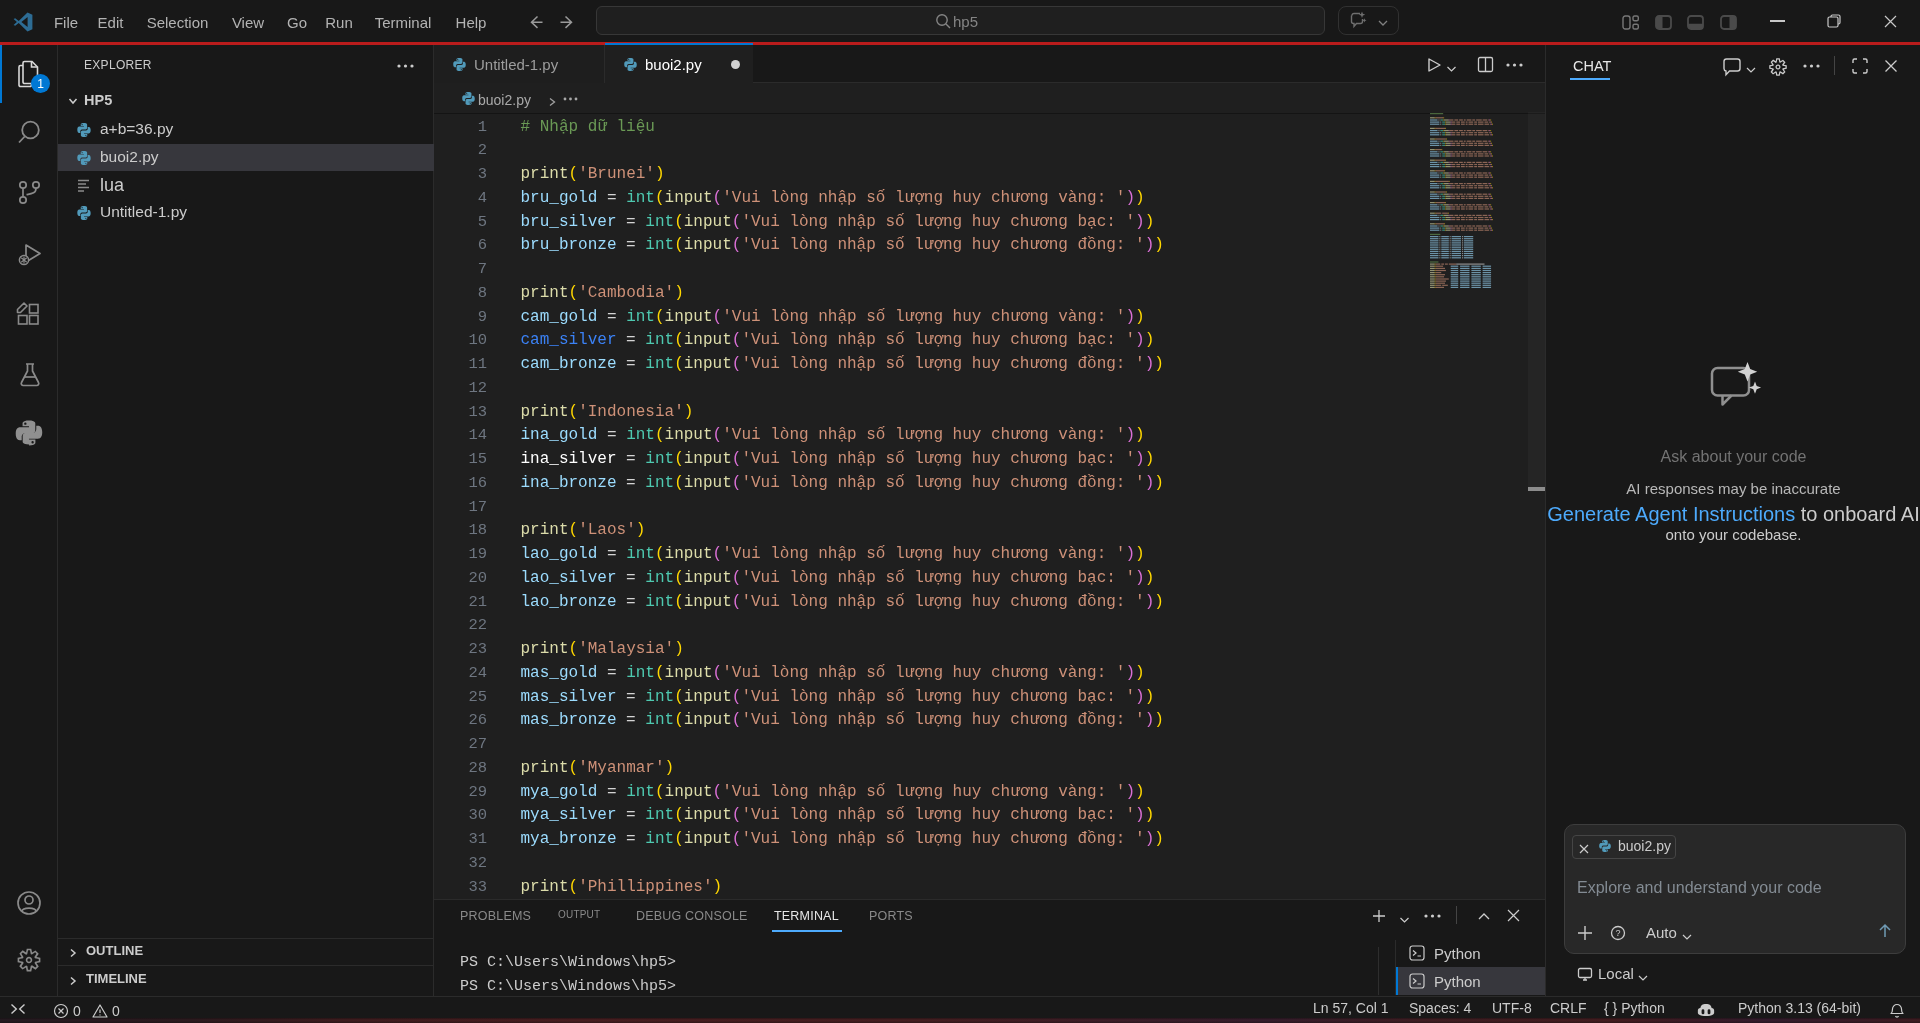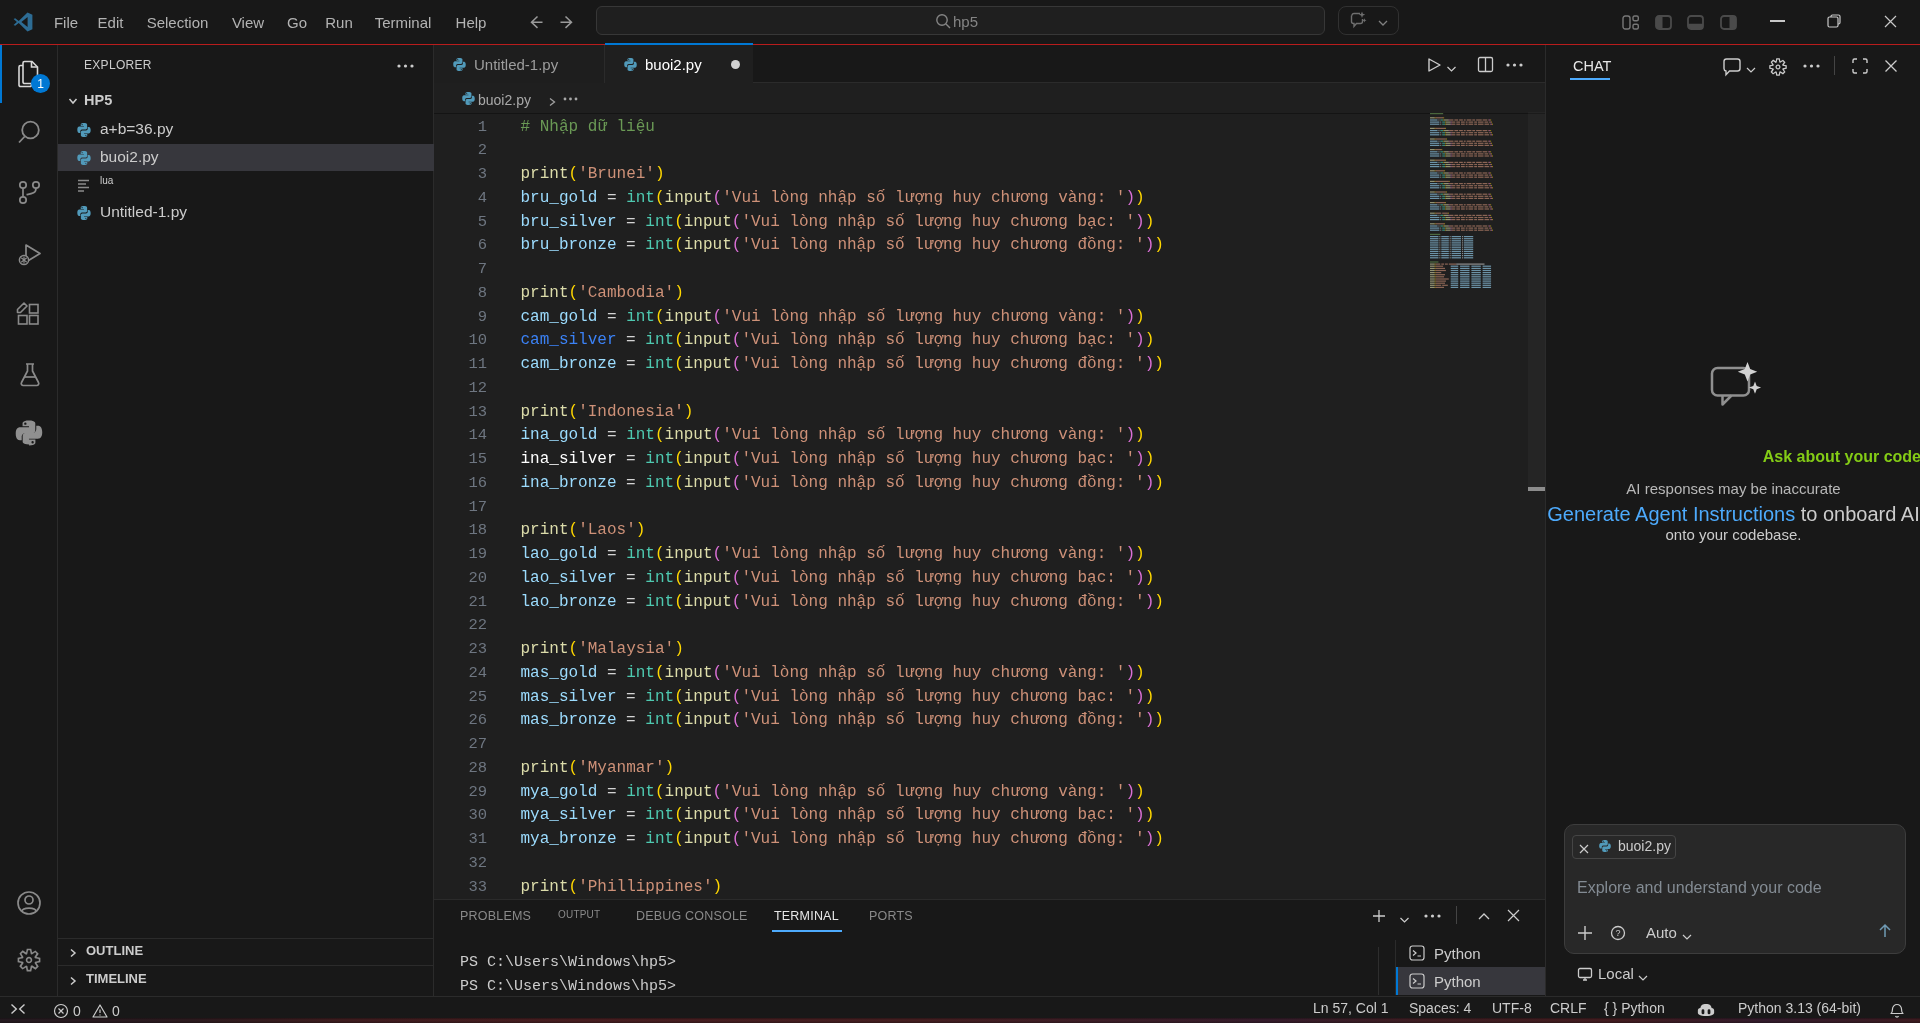--- a/index.html
+++ b/index.html
@@ -1,20 +1,20 @@
 <!DOCTYPE html>
 <html><head><meta charset="utf-8"><style>
 
 *{margin:0;padding:0;box-sizing:border-box}
 html,body{width:1920px;height:1023px;overflow:hidden;background:#1f1f1f;
  font-family:"Liberation Sans",sans-serif;color:#cccccc;}
 .abs{position:absolute}
 i{font-style:normal}
 #title{position:absolute;left:0;top:0;width:1920px;height:45px;background:#181818;
- border-bottom:1px solid #b91c1c}
+ border-bottom:3px solid #b91c1c}
 .menu{position:absolute;top:0;height:45px;display:flex;align-items:center;
  font-size:15px;color:#b3b3b3}
 #abar{position:absolute;left:0;top:45px;width:58px;height:951px;
  background:#181818;border-right:1px solid #2b2b2b}
 #sidebar{position:absolute;left:58px;top:45px;width:376px;
  height:951px;background:#181818;border-right:1px solid #2b2b2b}
 #editor{position:absolute;left:434px;top:45px;width:1111px;
  height:951px;background:#1f1f1f}
 #chat{position:absolute;left:1545px;top:45px;width:375px;
  height:951px;background:#181818;border-left:1px solid #2b2b2b}
@@ -167,21 +167,21 @@
 <div class="abs" style="left:18px;top:104.5px"><svg width="16" height="16" viewBox="0 0 16 16">
         <g fill="#519aba">
           <path d="M7.88 1.1c-3.35 0-3.14 1.45-3.14 1.45l.004 1.5h3.2v.45H3.47s-2.15-.24-2.15 3.14 1.88 3.26 1.88 3.26h1.12V9.33s-.06-1.88 1.85-1.88h3.18s1.79.03 1.79-1.73V2.8S11.4 1.1 7.88 1.1zM6.12 2.11a.57.57 0 1 1 0 1.15.57.57 0 0 1 0-1.15z"></path>
           <path d="M8.12 14.9c3.35 0 3.14-1.45 3.14-1.45l-.004-1.5h-3.2v-.45h4.46s2.15.24 2.15-3.14-1.88-3.26-1.88-3.26h-1.12v1.57s.06 1.88-1.85 1.88H6.64s-1.79-.03-1.79 1.73v2.92s-.27 1.7 3.27 1.7zm1.76-1.01a.57.57 0 1 1 0-1.15.57.57 0 0 1 0 1.15z"></path>
         </g>
       </svg></div>
 <div class="abs" style="left:42px;top:102.5px;font-size:15.5px;color:#cccccc">buoi2.py</div>
 <div class="abs" style="left:18px;top:132.0px"><svg width="15" height="15" viewBox="0 0 15 15" fill="none" style="">
         <path d="M2 3.5 h11 M2 7 h8 M2 10.5 h11 M2 14 h6" stroke="#8a8a8a" stroke-width="1.3"></path>
       </svg></div>
-<div class="abs" style="left:42px;top:130.0px;font-size:10px;color:#cccccc">lua</div>
+<div class="abs" style="left:42px;top:130.0px;font-size:18px;color:#cccccc">lua</div>
 <div class="abs" style="left:18px;top:159.5px"><svg width="16" height="16" viewBox="0 0 16 16">
         <g fill="#519aba">
           <path d="M7.88 1.1c-3.35 0-3.14 1.45-3.14 1.45l.004 1.5h3.2v.45H3.47s-2.15-.24-2.15 3.14 1.88 3.26 1.88 3.26h1.12V9.33s-.06-1.88 1.85-1.88h3.18s1.79.03 1.79-1.73V2.8S11.4 1.1 7.88 1.1zM6.12 2.11a.57.57 0 1 1 0 1.15.57.57 0 0 1 0-1.15z"></path>
           <path d="M8.12 14.9c3.35 0 3.14-1.45 3.14-1.45l-.004-1.5h-3.2v-.45h4.46s2.15.24 2.15-3.14-1.88-3.26-1.88-3.26h-1.12v1.57s.06 1.88-1.85 1.88H6.64s-1.79-.03-1.79 1.73v2.92s-.27 1.7 3.27 1.7zm1.76-1.01a.57.57 0 1 1 0-1.15.57.57 0 0 1 0 1.15z"></path>
         </g>
       </svg></div>
 <div class="abs" style="left:42px;top:157.5px;font-size:15.5px;color:#cccccc">Untitled-1.py</div>
 <div class="abs" style="left:0;top:892.5px;width:376px;height:1px;background:#2b2b2b"></div>
 <div class="abs" style="left:8px;top:901px"><svg width="14" height="14" viewBox="0 0 14 14" fill="none" style="">
         <path d="M5 3.5 L9 7 L5 10.5" stroke="#cccccc" stroke-width="1.5" fill="none"></path>
@@ -1119,21 +1119,21 @@
       </svg></div>
 <div class="abs" style="left:337px;top:13px"><svg width="16" height="16" viewBox="0 0 16 16" fill="none" style="">
         <path d="M2.5 2.5 L13.5 13.5 M13.5 2.5 L2.5 13.5" stroke="#cccccc" stroke-width="1.3"></path>
       </svg></div>
 <div class="abs" style="left:163px;top:316px"><svg width="54" height="50" viewBox="0 0 54 50" fill="none" style="">
         <rect x="3" y="7" width="37" height="27.5" rx="5.5" stroke="#8f8f8f" stroke-width="2.5" fill="none"></rect>
         <path d="M13.5 34.5 v9 l9-9" stroke="#8f8f8f" stroke-width="2.5" fill="none" stroke-linejoin="round"></path>
         <path d="M38.5 1 l2.7 7 7 2.7 -7 2.7 -2.7 7 -2.7-7 -7-2.7 7-2.7 z" fill="#d2d2d2"></path>
         <path d="M46 20.5 l1.7 4.4 4.4 1.7 -4.4 1.7 -1.7 4.4 -1.7-4.4 -4.4-1.7 4.4-1.7 z" fill="#d2d2d2"></path>
       </svg></div>
-<div class="abs" style="left:0;top:403px;width:375px;text-align:right;font-size:16px;font-weight:bold;color:#84cc16">Ask about your code</div>
+<div class="abs" style="left:0;top:403px;width:375px;text-align:center;font-size:16px;font-weight:normal;color:#737373">Ask about your code</div>
 <div class="abs" style="left:0;top:435px;width:375px;text-align:center;font-size:15px;color:#b8b8b8">AI responses may be inaccurate</div>
 <div class="abs" style="left:0;top:458px;width:375px;text-align:center;font-size:20px;color:#cccccc"><span style="color:#4daafc">Generate Agent Instructions</span> to onboard AI</div>
 <div class="abs" style="left:0;top:481px;width:375px;text-align:center;font-size:15px;color:#cccccc">onto your codebase.</div>
 <div class="abs" style="left:18px;top:779px;width:342px;height:130px;background:#282828;border:1px solid #3d3d3d;border-radius:10px"></div>
 <div class="abs" style="left:26px;top:790px;width:104px;height:24px;border:1px solid #454545;border-radius:4px"></div>
 <div class="abs" style="left:32px;top:796px"><svg width="12" height="12" viewBox="0 0 12 12" fill="none" style="">
         <path d="M2 2 L10 10 M10 2 L2 10" stroke="#cccccc" stroke-width="1.2"></path>
       </svg></div>
 <div class="abs" style="left:52px;top:794px"><svg width="14" height="14" viewBox="0 0 16 16">
         <g fill="#519aba">

